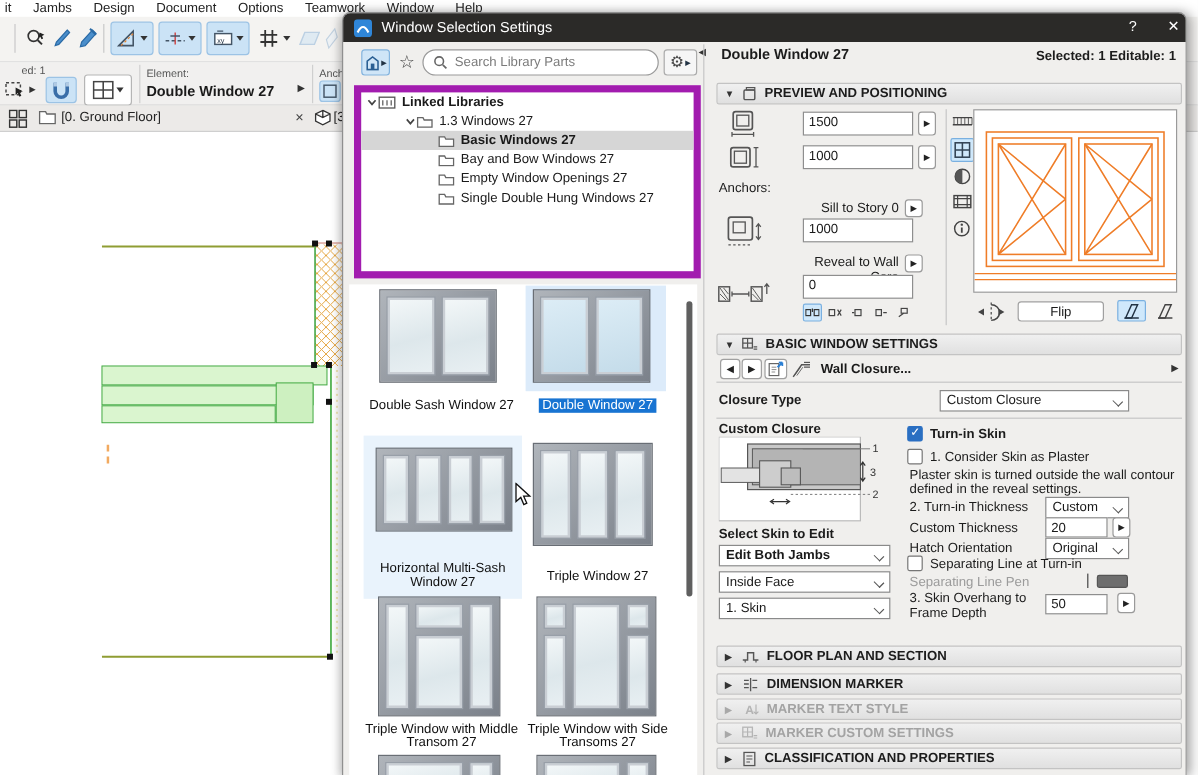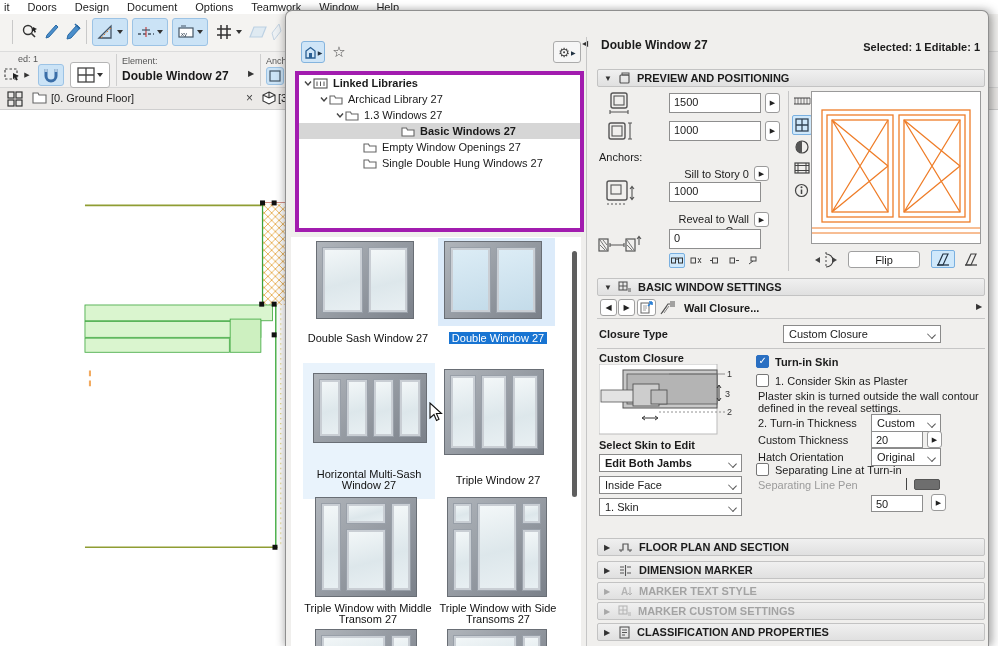--- a/index.html
+++ b/index.html
@@ -40,21 +40,21 @@
   .accbar.dis svg{opacity:.45;}
   .cb{position:absolute;width:13px;height:13px;border:1px solid #767676;background:#fff;border-radius:2px;}
   .cb.on{background:#2a6fc2;border-color:#2a6fc2;}
   .cb.on::after{content:"✓";color:#fff;font-size:10px;position:absolute;left:1.5px;top:-1px;}
   .lbl{position:absolute;font-size:11px;color:#1c1c1c;white-space:nowrap;}
   .b{font-weight:bold;}
   .navbtn{position:absolute;width:17px;height:17px;background:#fff;border:1px solid #a0a0a0;border-radius:3px;
     display:flex;align-items:center;justify-content:center;font-size:8px;color:#222;}
   .icobtn{position:absolute;display:flex;align-items:center;justify-content:center;}
   
-  #treebox{left:9px;top:60px;width:289px;height:161px;background:#fff;border:4px solid #a21caf;overflow:hidden;}
+  #treebox{left:9px;top:60px;width:289px;height:161px;background:#fff;border:6px solid #a21caf;overflow:hidden;}
   .trow{position:relative;height:16px;display:flex;align-items:center;font-size:11px;white-space:nowrap;}
   .trow.sel{background:#d6d6d6;}
   .trow .chev{width:10px;display:flex;justify-content:center;}
   .trow .ticon{margin-right:5px;display:flex;}
   
   #thumbs{left:5px;top:226px;width:290px;height:410px;background:#fff;overflow:hidden;}
   .wfr{position:absolute;background:linear-gradient(135deg,#b0b5bb,#7b818a);border:1px solid #696e75;
     padding:5px;display:flex;gap:5px;}
   .wcol{flex:1;display:flex;flex-direction:column;gap:5px;}
   .pane{flex:1;background:linear-gradient(165deg,#f4f8f9,#dde7eb 55%,#e9f0f3);
@@ -68,21 +68,21 @@
   .penline{position:absolute;width:1px;height:12px;background:#444;}
   .penswatch{position:absolute;width:26px;height:11px;background:#6e6e6e;border-radius:2px;border:1px solid #555;}
   .gray{color:#9b9b9b;}
   .scrollthumb{position:absolute;width:5px;border-radius:3px;background:#5f5f5f;}
 </style>
 </head>
 <body>
 
 <div class="abs" id="menubar">
   <span>it</span>
-  <span>Doors</span>
+  <span>Jambs</span>
   <span>Design</span>
   <span>Document</span>
   <span>Options</span>
   <span>Teamwork</span>
   <span>Window</span>
   <span>Help</span>
 </div>
 
 <div class="abs" id="toolbar1">
   <div class="tsep" style="left:12px"></div>
@@ -245,29 +245,45 @@
 
   <path d="M990 156 H998" stroke="#3c9a3c" stroke-width="1.5"></path>
   <rect x="990" y="158" width="8" height="192" fill="url(#xh)"></rect>
   <path d="M990 352 H998" stroke="#3c9a3c" stroke-width="1.5"></path>
   <rect x="990" y="355" width="8" height="210" fill="url(#dg)"></rect>
   <path d="M990 566 H998" stroke="#3c9a3c" stroke-width="1.5"></path>
   <rect x="990" y="568" width="8" height="25" fill="#dcdcdc"></rect>
 </svg>
 
 <div class="abs" id="dlg">
+  <div class="abs" id="titlebar">
+    <svg style="margin:0 8px 0 9px" width="15" height="15" viewBox="0 0 15 15">
+      <rect width="15" height="15" rx="3" fill="#2f86d8"></rect>
+        <path d="M3 11 Q7.5 2 12 11" fill="none" stroke="#fff" stroke-width="1.8"></path>
+    </svg>
+    <span>Window Selection Settings</span>
+    <span class="abs" style="left:648px;top:4px;width:20px;text-align:center">?</span>
+    <span class="abs" style="left:682px;top:4px;width:20px;text-align:center">✕</span>
+  </div>
 
   <div class="abs" style="left:15px;top:30px;width:24px;height:22px;background:#cfe5f7;border:1px solid #84b4de;border-radius:3px;display:flex;align-items:center;justify-content:center;gap:1px">
     <svg width="13" height="13" viewBox="0 0 13 13">
         <path d="M2 12 V5 L6.5 1.5 L11 5 V12 Z" fill="none" stroke="#2a5f93" stroke-width="1.3"></path>
         <rect x="5" y="7" width="3" height="5" fill="#2a5f93"></rect>
       </svg>
     <span style="font-size:6px;color:#234">▶</span>
   </div>
   <div class="abs" style="left:42px;top:30px;width:22px;height:22px;display:flex;align-items:center;justify-content:center;font-size:15px;color:#444">☆</div>
+  <div class="abs" style="left:66px;top:30px;width:197px;height:22px;background:#fff;border:1px solid #9a9a9a;border-radius:11px;display:flex;align-items:center;padding:0 8px;gap:6px">
+    <svg width="12" height="12" viewBox="0 0 12 12">
+        <circle cx="5" cy="5" r="3.6" fill="none" stroke="#666" stroke-width="1.3"></circle>
+        <path d="M8 8 L11 11" stroke="#666" stroke-width="1.4"></path>
+      </svg>
+    <span style="color:#7b7b7b">Search Library Parts</span>
+  </div>
   <div class="abs" style="left:267px;top:30px;width:28px;height:22px;background:#f6f6f6;border:1px solid #ababab;border-radius:3px;display:flex;align-items:center;justify-content:center;gap:1px">
     <span style="font-size:13px;color:#444">⚙</span>
     <span style="font-size:6px;color:#234">▶</span>
   </div>
   <span class="abs" style="left:296px;top:28px;font-size:8px;color:#333">◀</span>
 
   <div class="abs" id="treebox">
     <div class="trow" style="padding-left:4px">
       <span class="chev">
           <svg width="8" height="8" viewBox="0 0 8 8">
@@ -275,53 +291,48 @@
           </svg>
         </span>
       <span class="ticon">
           <svg width="15" height="12" viewBox="0 0 15 12">
             <rect x="1" y="2" width="13" height="9" fill="#fff" stroke="#555" stroke-width="1.1"></rect>
             <path d="M4 4.5 V9 M7.5 4.5 V9 M11 4.5 V9" stroke="#555" stroke-width="1"></path>
           </svg>
         </span>
       <span class="tlbl b">Linked Libraries</span>
     </div>
-    <div class="trow" style="padding-left:20px">
-      <span class="chev">
-          <svg width="8" height="8" viewBox="0 0 8 8">
-            <path d="M1 2.5 L4 6 L7 2.5" fill="none" stroke="#444" stroke-width="1.4"></path>
-          </svg>
-        </span>
-      <span class="ticon">
-          <svg width="14" height="11" viewBox="0 0 14 11">
-            <path d="M1 10 V2 L5.5 2 L6.5 4 L13 4 L13 10 Z" fill="#fff" stroke="#666" stroke-width="1.1"></path>
-          </svg>
-        </span>
-      <span class="tlbl">Archicad Library 27</span>
-    </div>
     <div class="trow" style="padding-left:36px">
       <span class="chev">
           <svg width="8" height="8" viewBox="0 0 8 8">
             <path d="M1 2.5 L4 6 L7 2.5" fill="none" stroke="#444" stroke-width="1.4"></path>
           </svg>
         </span>
       <span class="ticon">
           <svg width="14" height="11" viewBox="0 0 14 11">
             <path d="M1 10 V2 L5.5 2 L6.5 4 L13 4 L13 10 Z" fill="#fff" stroke="#666" stroke-width="1.1"></path>
           </svg>
         </span>
       <span class="tlbl">1.3 Windows 27</span>
     </div>
-    <div class="trow sel" style="padding-left:102px">
+    <div class="trow sel" style="padding-left:64px">
       <span class="ticon">
           <svg width="14" height="11" viewBox="0 0 14 11">
             <path d="M1 10 V2 L5.5 2 L6.5 4 L13 4 L13 10 Z" fill="#fff" stroke="#666" stroke-width="1.1"></path>
           </svg>
         </span>
       <span class="tlbl b">Basic Windows 27</span>
+    </div>
+    <div class="trow" style="padding-left:64px">
+      <span class="ticon">
+          <svg width="14" height="11" viewBox="0 0 14 11">
+            <path d="M1 10 V2 L5.5 2 L6.5 4 L13 4 L13 10 Z" fill="#fff" stroke="#666" stroke-width="1.1"></path>
+          </svg>
+        </span>
+      <span class="tlbl">Bay and Bow Windows 27</span>
     </div>
     <div class="trow" style="padding-left:64px">
       <span class="ticon">
           <svg width="14" height="11" viewBox="0 0 14 11">
             <path d="M1 10 V2 L5.5 2 L6.5 4 L13 4 L13 10 Z" fill="#fff" stroke="#666" stroke-width="1.1"></path>
           </svg>
         </span>
       <span class="tlbl">Empty Window Openings 27</span>
     </div>
     <div class="trow" style="padding-left:64px">
@@ -673,20 +684,21 @@
   <div class="spin" style="left:641px;top:420px;height:17px">▶</div>
   <span class="lbl" style="left:472px;top:440px">Hatch Orientation</span>
   <div class="dd" style="left:585px;top:437px;width:70px">
     <span>Original</span>
   </div>
   <div class="cb" style="left:470px;top:452px"></div>
   <span class="lbl" style="left:489px;top:453px">Separating Line at Turn-in</span>
   <span class="lbl gray" style="left:472px;top:468px">Separating Line Pen</span>
   <div class="penline" style="left:620px;top:467px"></div>
   <div class="penswatch" style="left:628px;top:468px"></div>
+  <span class="lbl" style="left:472px;top:482px;width:108px;white-space:normal;line-height:12px">3. Skin Overhang to Frame Depth</span>
   <div class="fld" style="left:585px;top:484px;width:52px;height:17px">50</div>
   <div class="spin" style="left:645px;top:483px;height:17px">▶</div>
 
   <span class="lbl b" style="left:313px;top:428px">Select Skin to Edit</span>
   <div class="dd b" style="left:313px;top:443px;width:143px">
     <span>Edit Both Jambs</span>
   </div>
   <div class="dd" style="left:313px;top:465px;width:143px">
     <span>Inside Face</span>
   </div>

